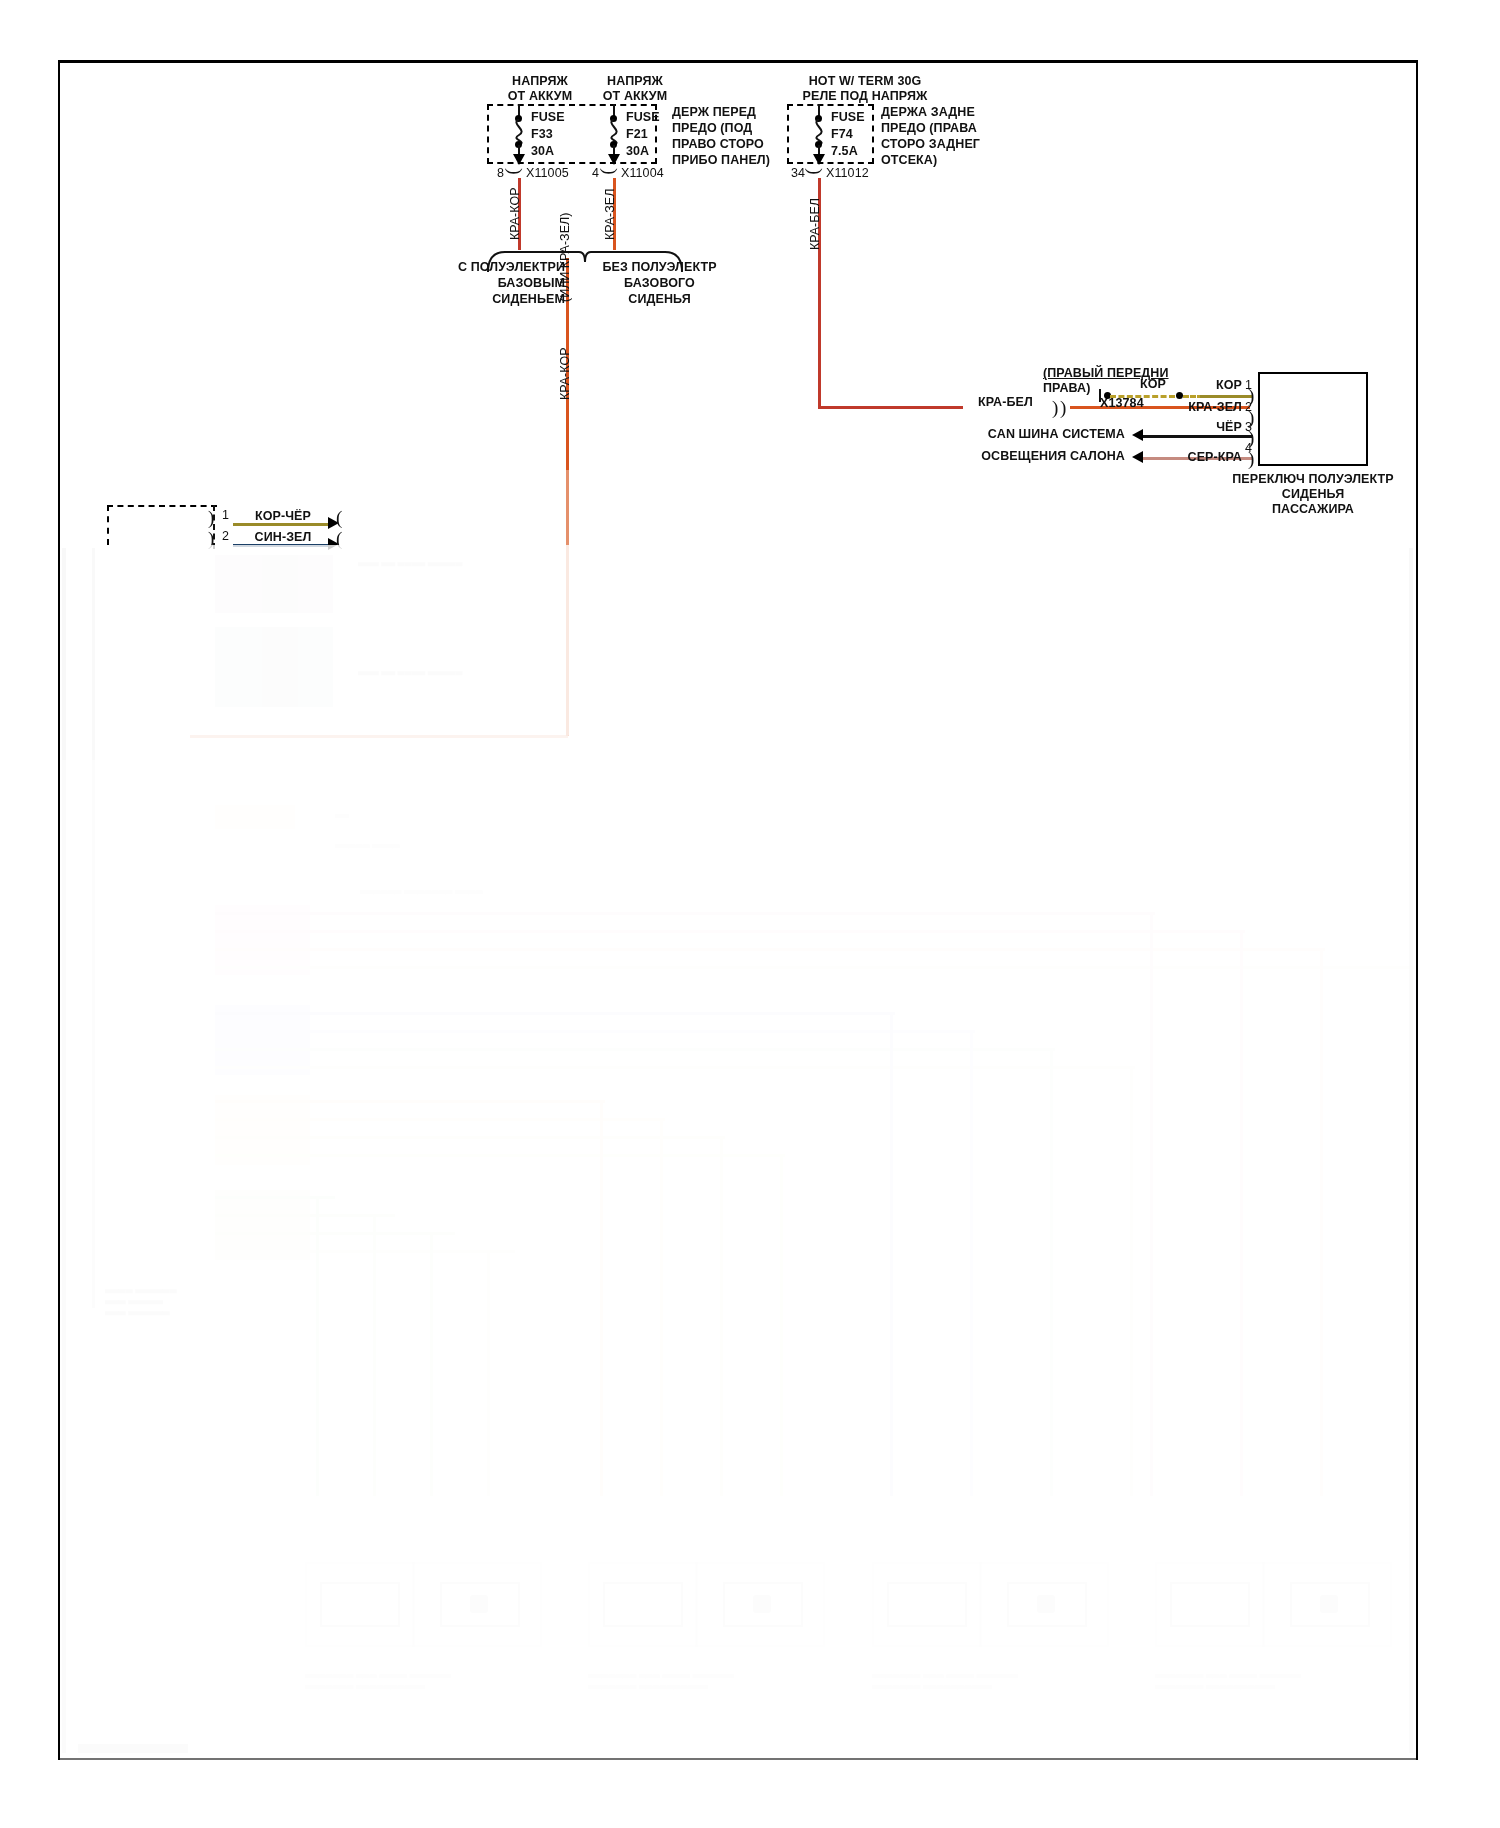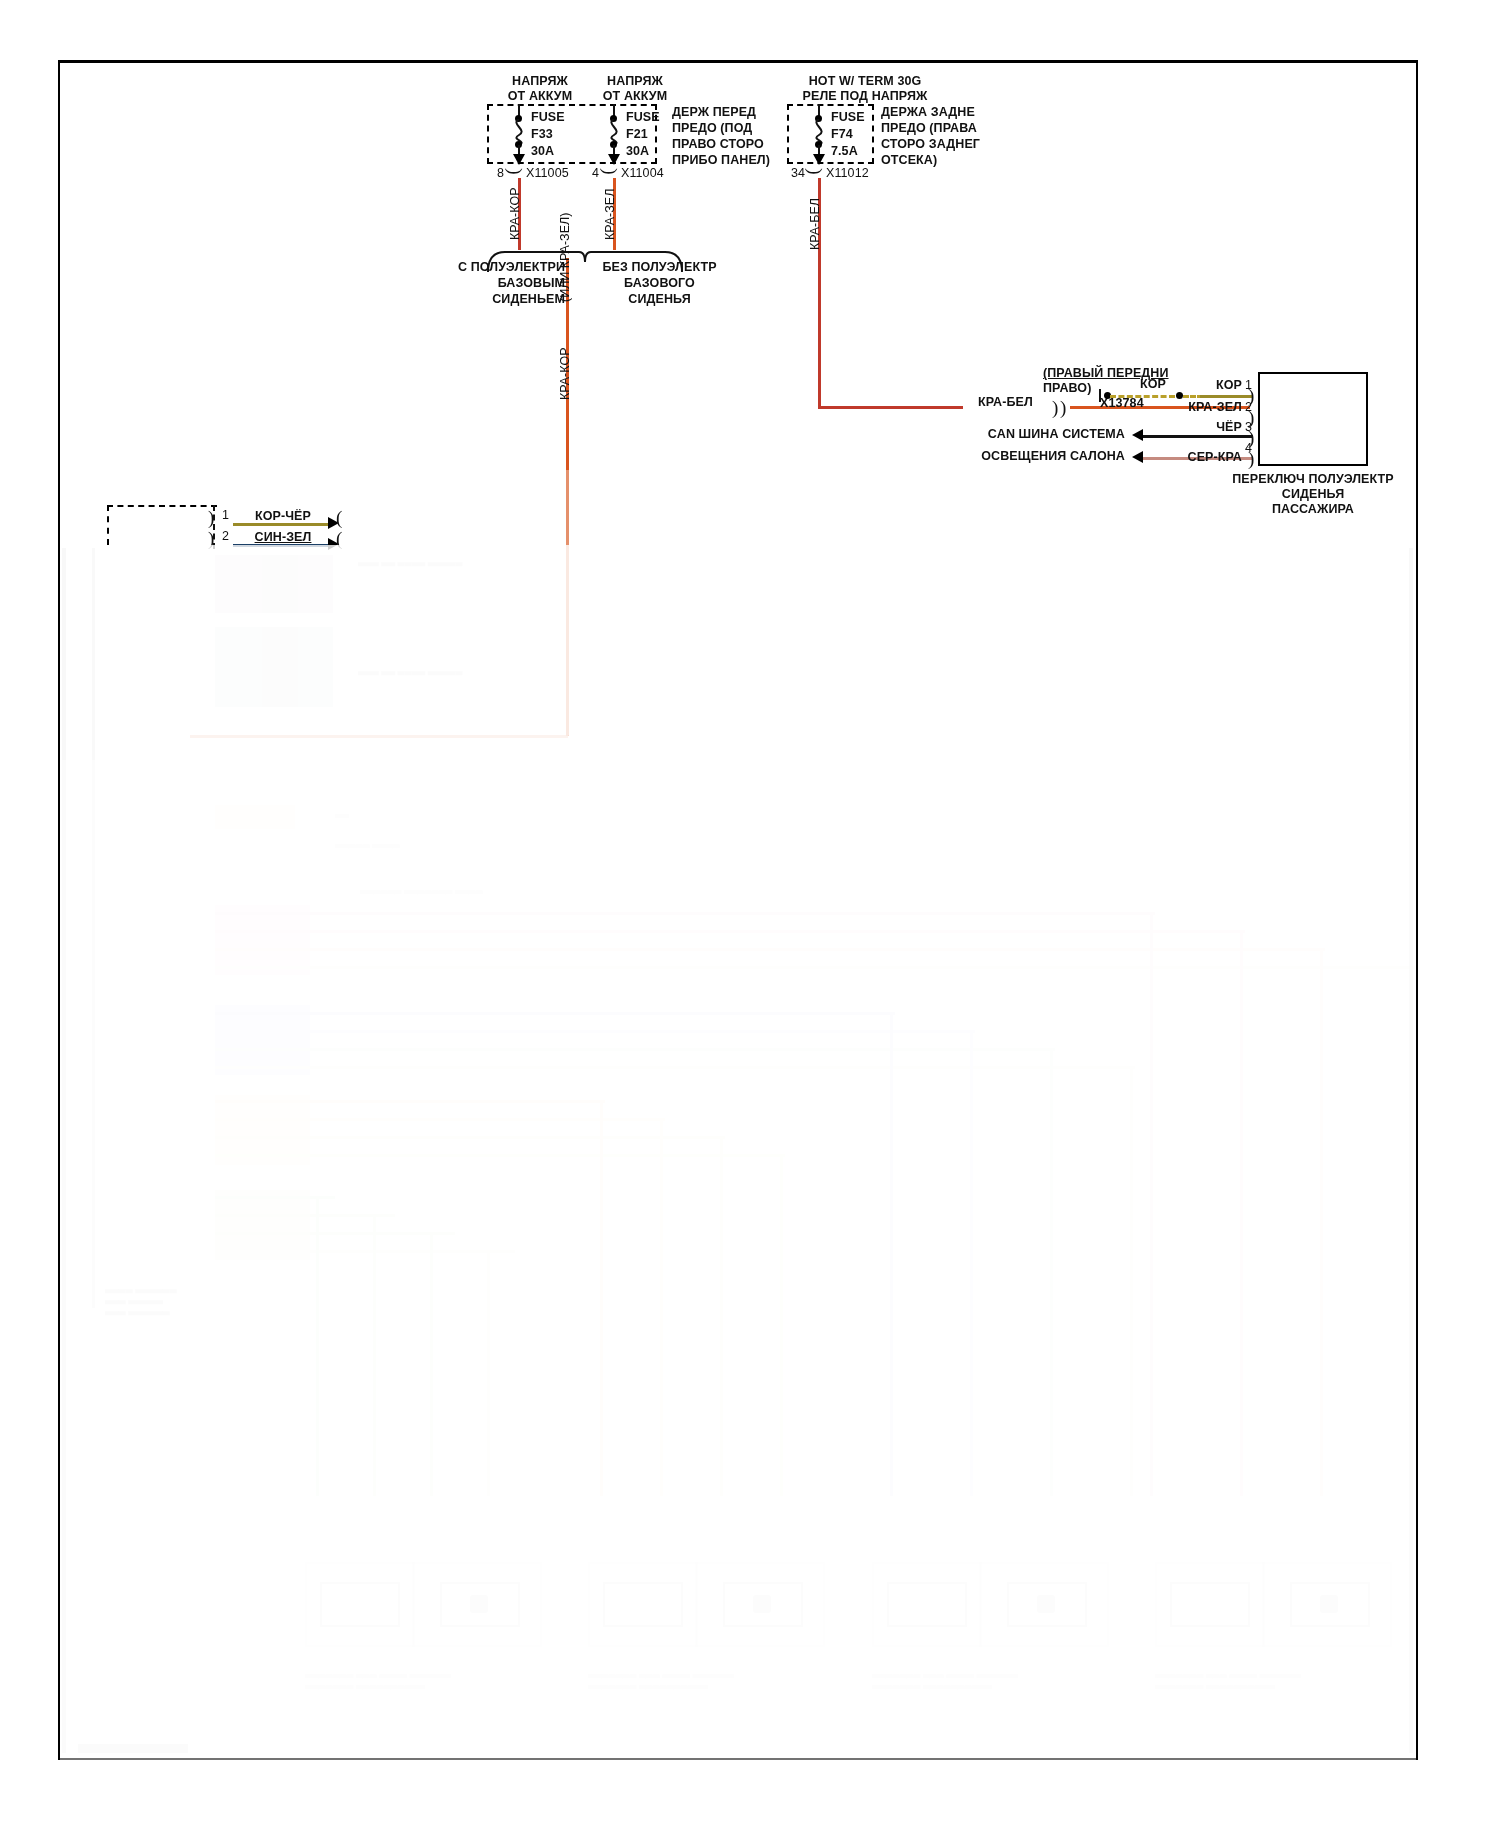--- a/index.html
+++ b/index.html
@@ -273,21 +273,21 @@
   <div class="h" style="left:190px; top:735px; width:378px; border-top-width:3px; border-top-color:#e9a98b; opacity:0.7;"></div>
 
   <div class="h w-redbrown" style="left:818px; top:406px; width:145px; border-top-width:3px;"></div>
   <div class="t b" style="left:978px; top:395px;">КРА-БЕЛ</div>
   <div class="socket" style="left:1052px; top:398px;">)</div>
   <div class="socket" style="left:1060px; top:398px;">)</div>
 
   <div class="h w-orange" style="left:1070px; top:406px; width:180px; border-top-width:3px;"></div>
 
   <div class="t b" style="left:1043px; top:366px;text-decoration:underline;">(ПРАВЫЙ ПЕРЕДНИ</div>
-  <div class="t b" style="left:1043px; top:381px;">ПРАВО)</div>
+  <div class="t b" style="left:1043px; top:381px;">ПРАВА)</div>
   <div class="t b" style="left:1100px; top:396px;">X13784</div>
 
   <div class="v w-black" style="left:1099px; top:389px; height:13px; border-left-width:2px;"></div>
   <div class="dot" style="left:1104px; top:392px;"></div>
   <div class="dashwire" style="left:1110px; top:395px; width:65px;"></div>
   <div class="dot" style="left:1176px; top:392px;"></div>
   <div class="dashwire" style="left:1183px; top:395px; width:20px;"></div>
   <div class="h w-khaki" style="left:1200px; top:395px; width:52px; border-top-width:3px;"></div>
   <div class="t b c" style="left:1118px; top:377px; width:70px;">КОР</div>
 
@@ -329,21 +329,21 @@
   <div class="socket" style="left:208px; top:529px;">)</div>
   <div class="t" style="left:222px; top:508px;">1</div>
   <div class="t" style="left:222px; top:529px;">2</div>
 
   <div class="h w-khaki" style="left:233px; top:523px; width:100px; border-top-width:3px;"></div>
   <div class="arrowR" style="left:328px; top:517px;"></div>
   <div class="t b c" style="left:238px; top:509px; width:90px;">КОР-ЧЁР</div>
 
   <div class="h w-navy" style="left:233px; top:544px; width:100px; border-top-width:3px;"></div>
   <div class="arrowR" style="left:328px; top:538px;"></div>
-  <div class="t b c" style="left:238px; top:530px; width:90px;text-decoration:underline;">СИН-ЗЕЛ</div>
+  <div class="t b c" style="left:238px; top:530px; width:90px;">СИН-ЗЕЛ</div>
 
   <div class="socket" style="left:336px; top:508px;">(</div>
   <div class="socket" style="left:336px; top:529px;">(</div>
 
   <div class="side-rail" style="left:62px; top:548px; width:4px; height:1205px;"></div>
   <div class="side-rail" style="left:1409px; top:548px; width:4px; height:1205px;"></div>
   <div class="side-rail" style="left:92px; top:548px; width:3px; height:760px; background:#e2e2e2;"></div>
 
   <div class="fade">
 

